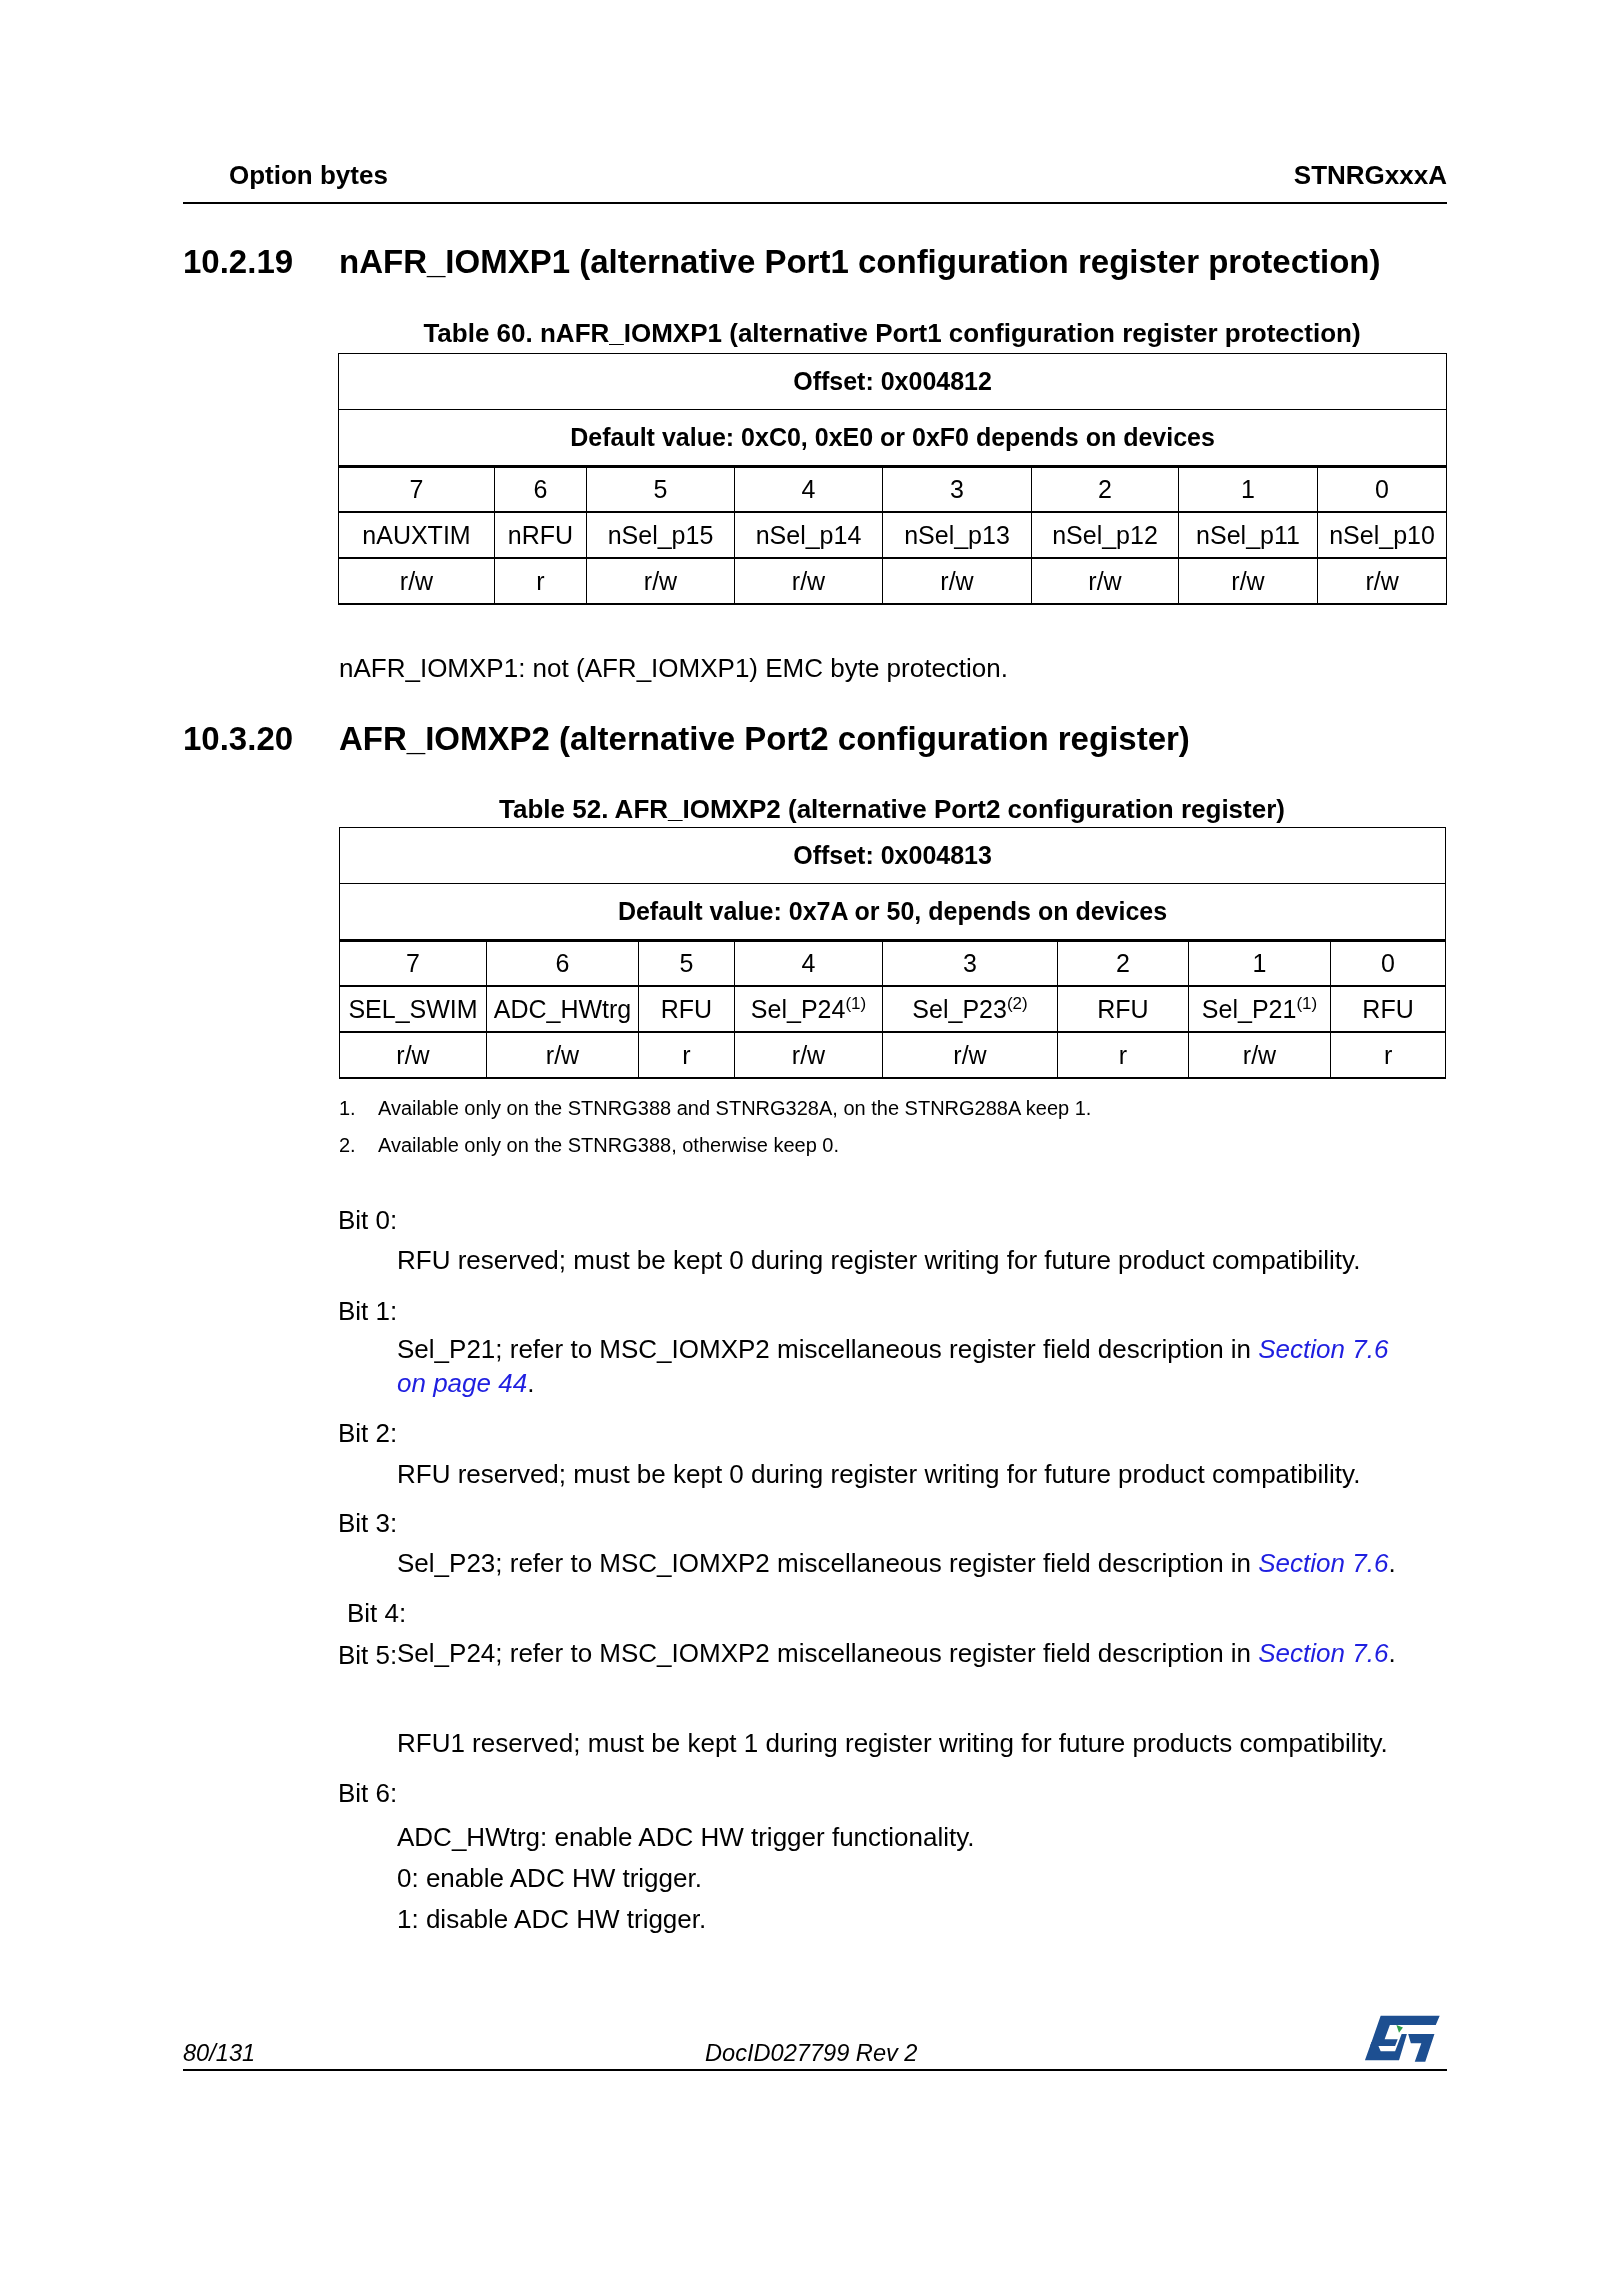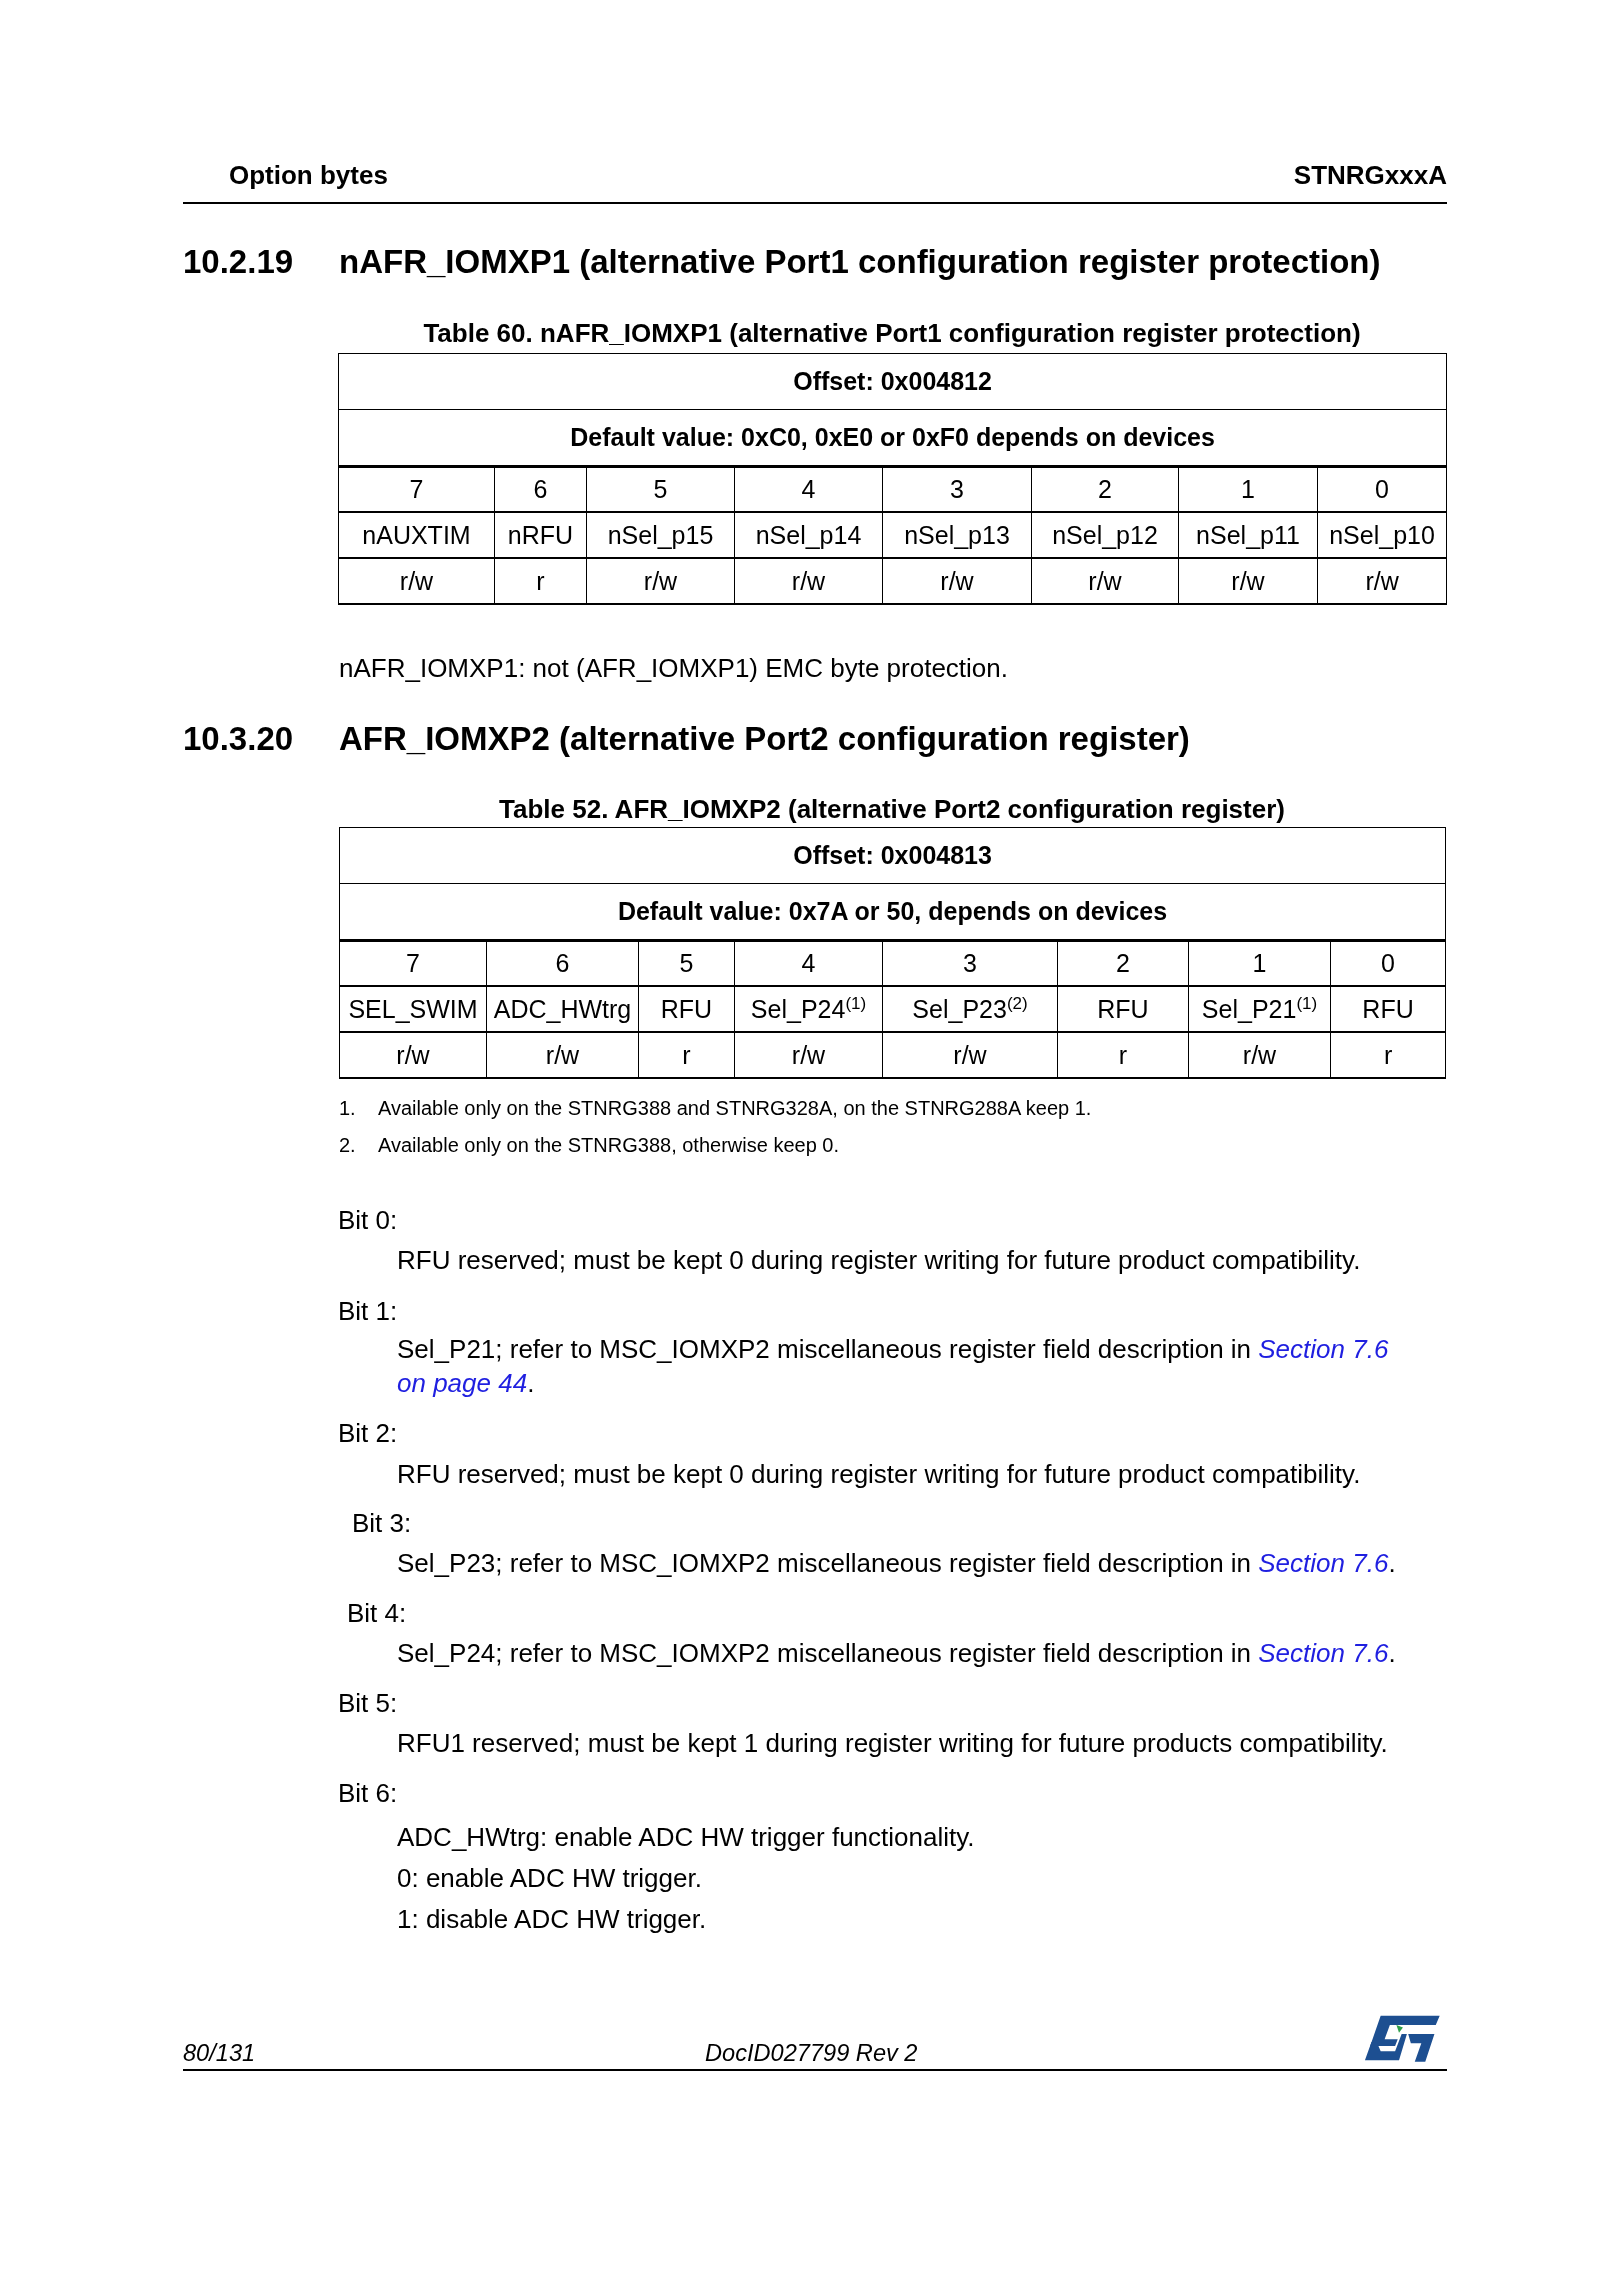--- a/index.html
+++ b/index.html
@@ -171,31 +171,31 @@
 <div class="abs bit-desc" style="top:1332px;">
   <div><span>Sel_P21; refer to MSC_IOMXP2 miscellaneous register field description in </span><span class="link">Section 7.6</span></div>
   <div><span class="link">on page 44</span><span>.</span></div>
 </div>
 
 <div class="abs bit-label" style="top:1418px;">Bit 2:</div>
 <div class="abs bit-desc" style="top:1457px;">
   <span>RFU reserved; must be kept 0 during register writing for future product compatibility.</span>
 </div>
 
-<div class="abs bit-label" style="top:1508px;margin-left:14px;">Bit 3:</div>
+<div class="abs bit-label" style="top:1508px;">Bit 3:</div>
 <div class="abs bit-desc" style="top:1546px;">
   <span>Sel_P23; refer to MSC_IOMXP2 miscellaneous register field description in </span><span class="link">Section 7.6</span><span>.</span>
 </div>
 
 <div class="abs bit-label" style="top:1598px; left:347px;"> Bit 4:</div>
 <div class="abs bit-desc" style="top:1636px;">
   <span>Sel_P24; refer to MSC_IOMXP2 miscellaneous register field description in </span><span class="link">Section 7.6</span><span>.</span>
 </div>
 
-<div class="abs bit-label" style="top:1688px;">Bit 5:</div>
+<div class="abs bit-label" style="top:1640px;">Bit 5:</div>
 <div class="abs bit-desc" style="top:1726px;">
   <span>RFU1 reserved; must be kept 1 during register writing for future products compatibility.</span>
 </div>
 
 <div class="abs bit-label" style="top:1778px;">Bit 6:</div>
 <div class="abs bit-desc" style="top:1817px; line-height:41px;">
   <div>ADC_HWtrg: enable ADC HW trigger functionality.</div>
   <div>0: enable ADC HW trigger.</div>
   <div>1: disable ADC HW trigger.</div>
 </div>

